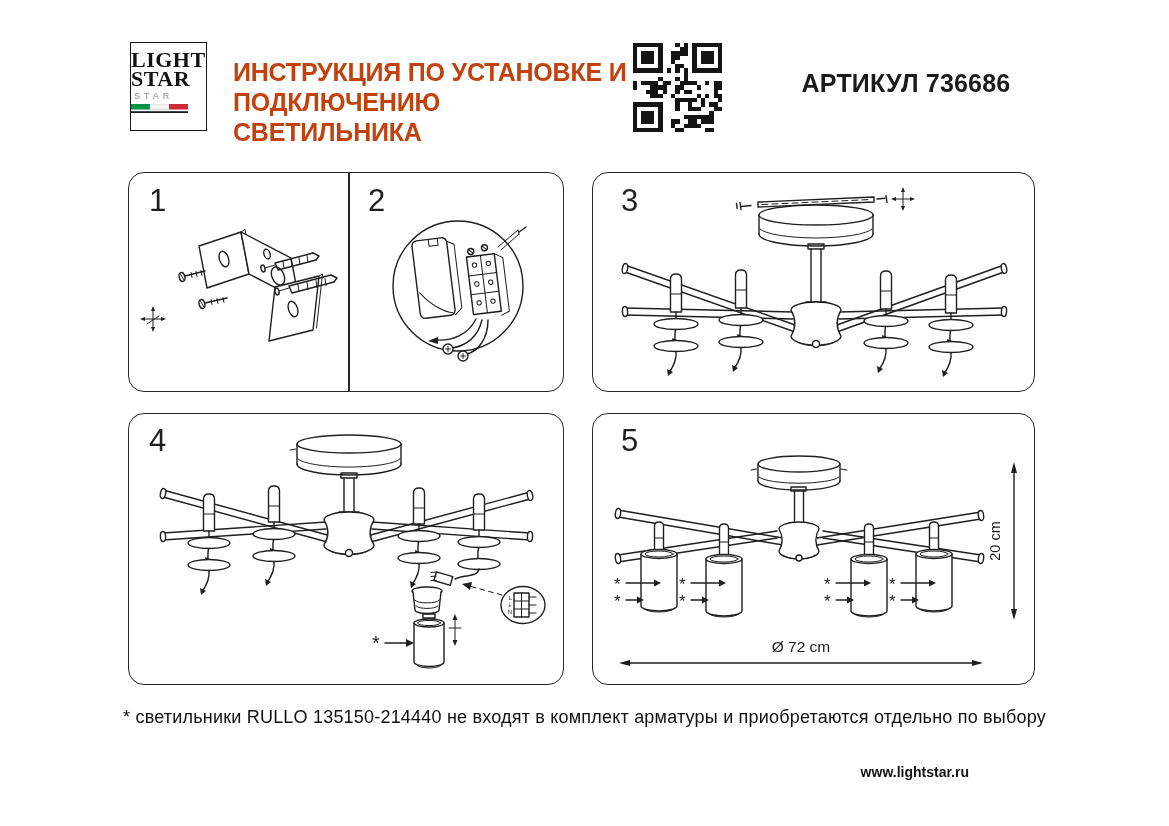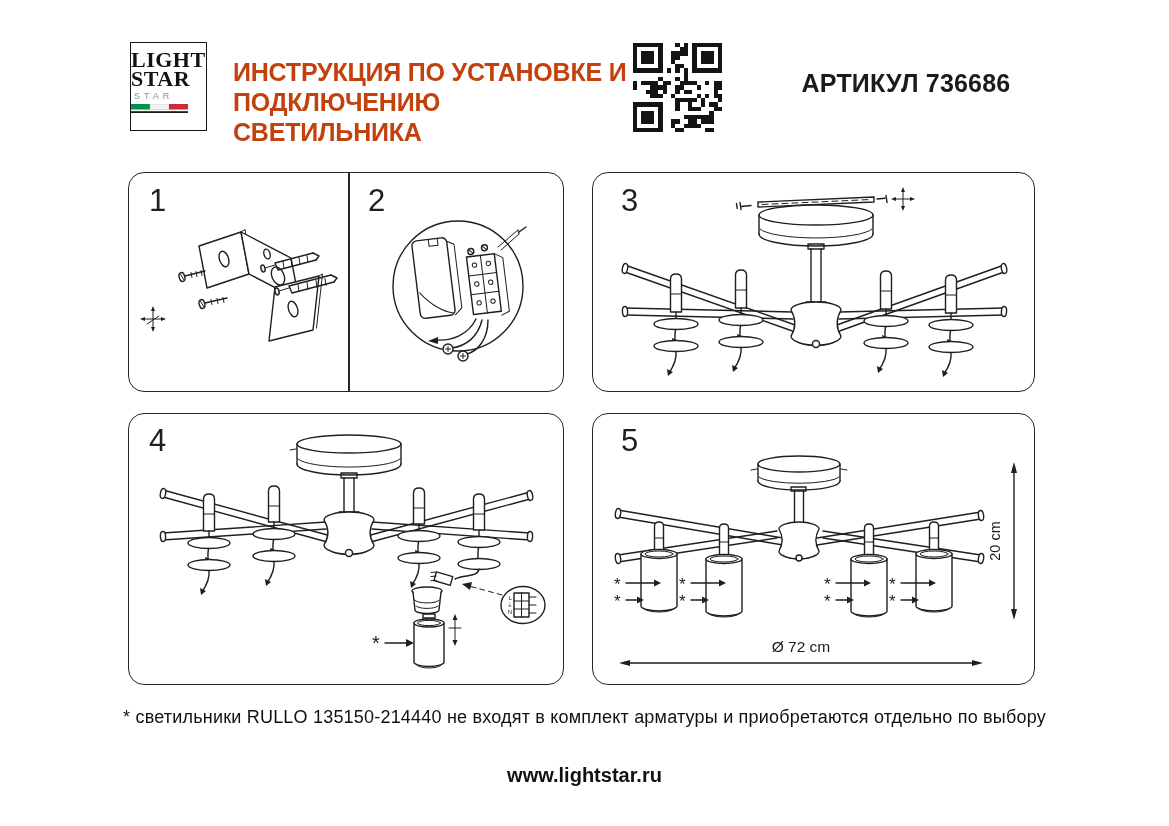--- a/index.html
+++ b/index.html
@@ -42,21 +42,21 @@
   .k{fill:none;stroke:#1f1f1f;stroke-width:1.4;stroke-linecap:round;stroke-linejoin:round;}
   .kt{fill:none;stroke:#1f1f1f;stroke-width:1;stroke-linecap:round;stroke-linejoin:round;}
   .kf{fill:#1f1f1f;stroke:none;}
   .wf{fill:#ffffff;}
   .svgtxt{font-family:"Liberation Sans","DejaVu Sans",sans-serif;fill:#1b1b1b;}
   
   .footnote{
     left:0;top:707px;width:1169px;text-align:center;font-size:18px;letter-spacing:.2px;color:#111;
   }
   .website{
-    left:0;top:764px;width:1169px;text-align:center;font-size:20px;font-weight:700;color:#111;
+    left:0;top:764px;width:969px;text-align:right;font-size:14px;font-weight:700;color:#111;
   }
 </style>
 </head>
 <body>
 
 <div class="abs logo-box">
   <div class="logo-word">LIGHT</div>
   <div class="logo-word">STAR</div>
   <div class="logo-group">STAR</div>
   <svg width="57" height="10" viewBox="0 0 57 10" style="margin-top:3px">

